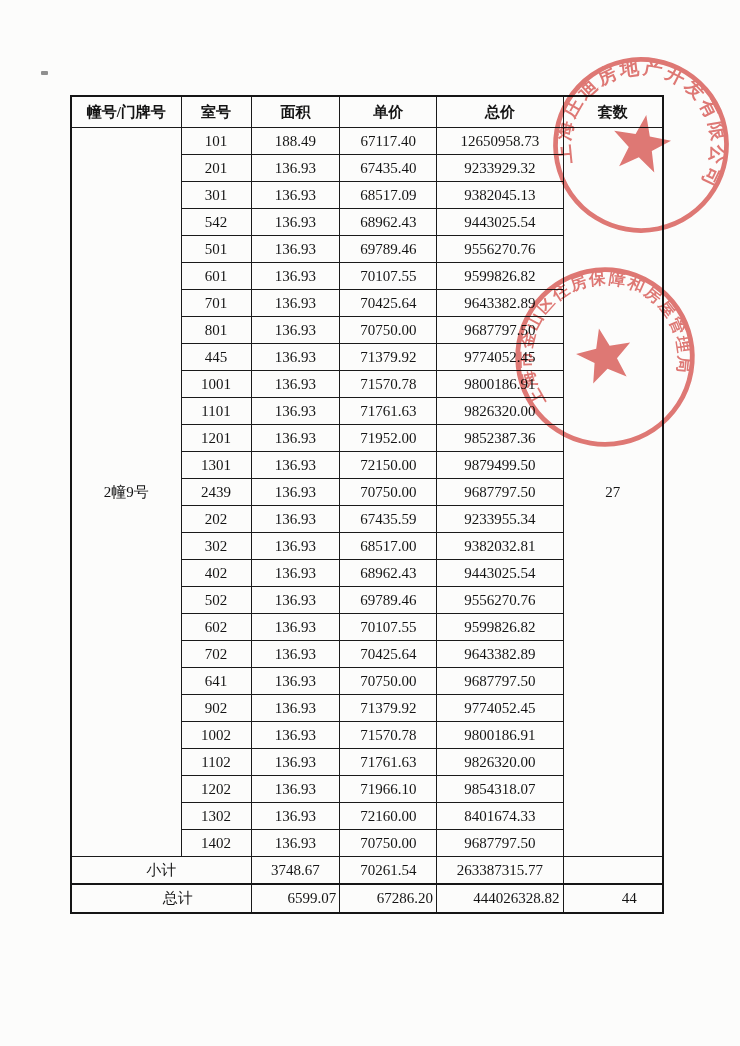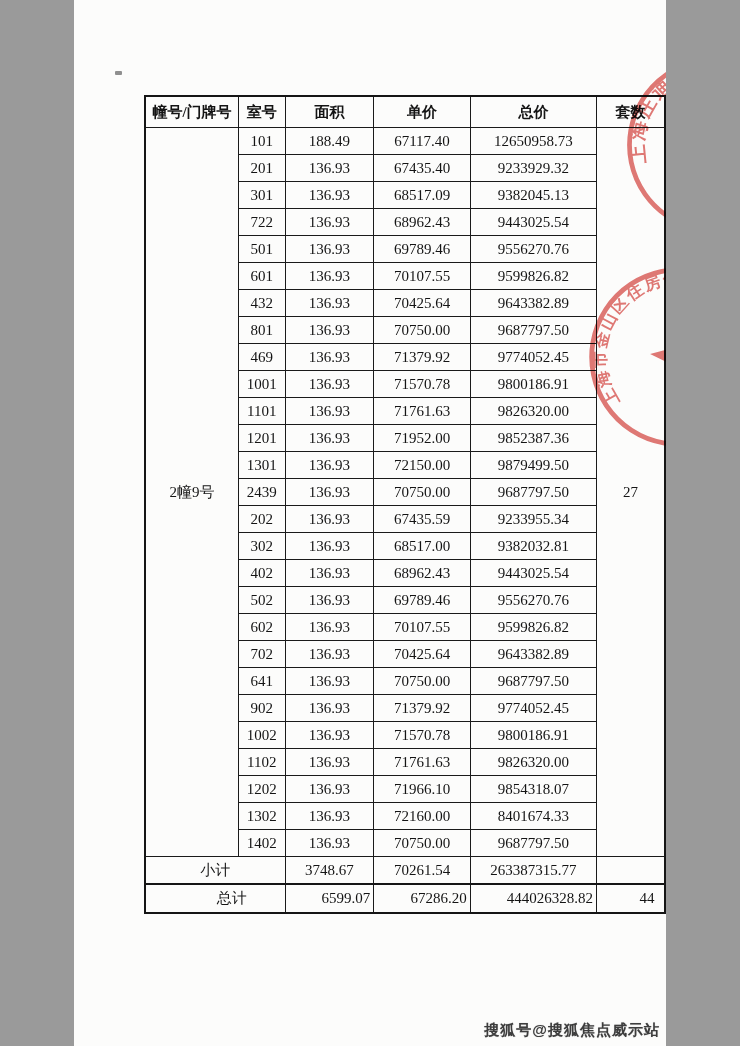--- a/index.html
+++ b/index.html
@@ -1,18 +1,18 @@
 <!DOCTYPE html>
 <html><head>
 <meta charset="utf-8">
 <style>
   html,body{margin:0;padding:0;background:#9a9a9a;}
   .page{
     position:relative;
-    width:592px;height:1046px;
+    width:740px;height:1046px;
     margin:0 auto;
     background:#fcfcfb;
     font-family:"Liberation Serif", serif;
     overflow:hidden;
   }
   .corner-mark{
     position:absolute;left:41px;top:71px;width:7px;height:4px;
     background:#8f8f8f;border-radius:1px;
   }
   table.price-table{
@@ -90,51 +90,51 @@
           <td>67435.40</td>
           <td>9233929.32</td>
         </tr>
         <tr>
           <td>301</td>
           <td>136.93</td>
           <td>68517.09</td>
           <td>9382045.13</td>
         </tr>
         <tr>
-          <td>722</td>
+          <td>542</td>
           <td>136.93</td>
           <td>68962.43</td>
           <td>9443025.54</td>
         </tr>
         <tr>
           <td>501</td>
           <td>136.93</td>
           <td>69789.46</td>
           <td>9556270.76</td>
         </tr>
         <tr>
           <td>601</td>
           <td>136.93</td>
           <td>70107.55</td>
           <td>9599826.82</td>
         </tr>
         <tr>
-          <td>432</td>
+          <td>701</td>
           <td>136.93</td>
           <td>70425.64</td>
           <td>9643382.89</td>
         </tr>
         <tr>
           <td>801</td>
           <td>136.93</td>
           <td>70750.00</td>
           <td>9687797.50</td>
         </tr>
         <tr>
-          <td>469</td>
+          <td>445</td>
           <td>136.93</td>
           <td>71379.92</td>
           <td>9774052.45</td>
         </tr>
         <tr>
           <td>1001</td>
           <td>136.93</td>
           <td>71570.78</td>
           <td>9800186.91</td>
         </tr>
@@ -270,15 +270,14 @@
 
   <svg class="stamp stamp2" viewBox="0 0 200 200" aria-hidden="true">
     <circle cx="100" cy="100" r="90" fill="none" stroke="#d9534f" stroke-width="5"></circle>
     <path id="seal-arc-2" d="M 30 130 A 76 76 0 1 1 170 130" fill="none"></path>
     <text fill="#d9534f" font-size="17" font-weight="bold" letter-spacing="2">
       <textPath href="#seal-arc-2" startOffset="50%" text-anchor="middle">上海市金山区住房保障和房屋管理局</textPath>
     </text>
     <path fill="#d9534f" d="M100,70 L107.1,89.7 L128.5,90.7 L111.8,103.8 L117.6,124.3 L100,112.5 L82.4,124.3 L88.2,103.8 L71.5,90.7 L92.9,89.7 Z"></path>
   </svg>
 
-  <div class="watermark">搜狐号@搜狐焦点威示站</div>
 
 </div>
 
 </body></html>

